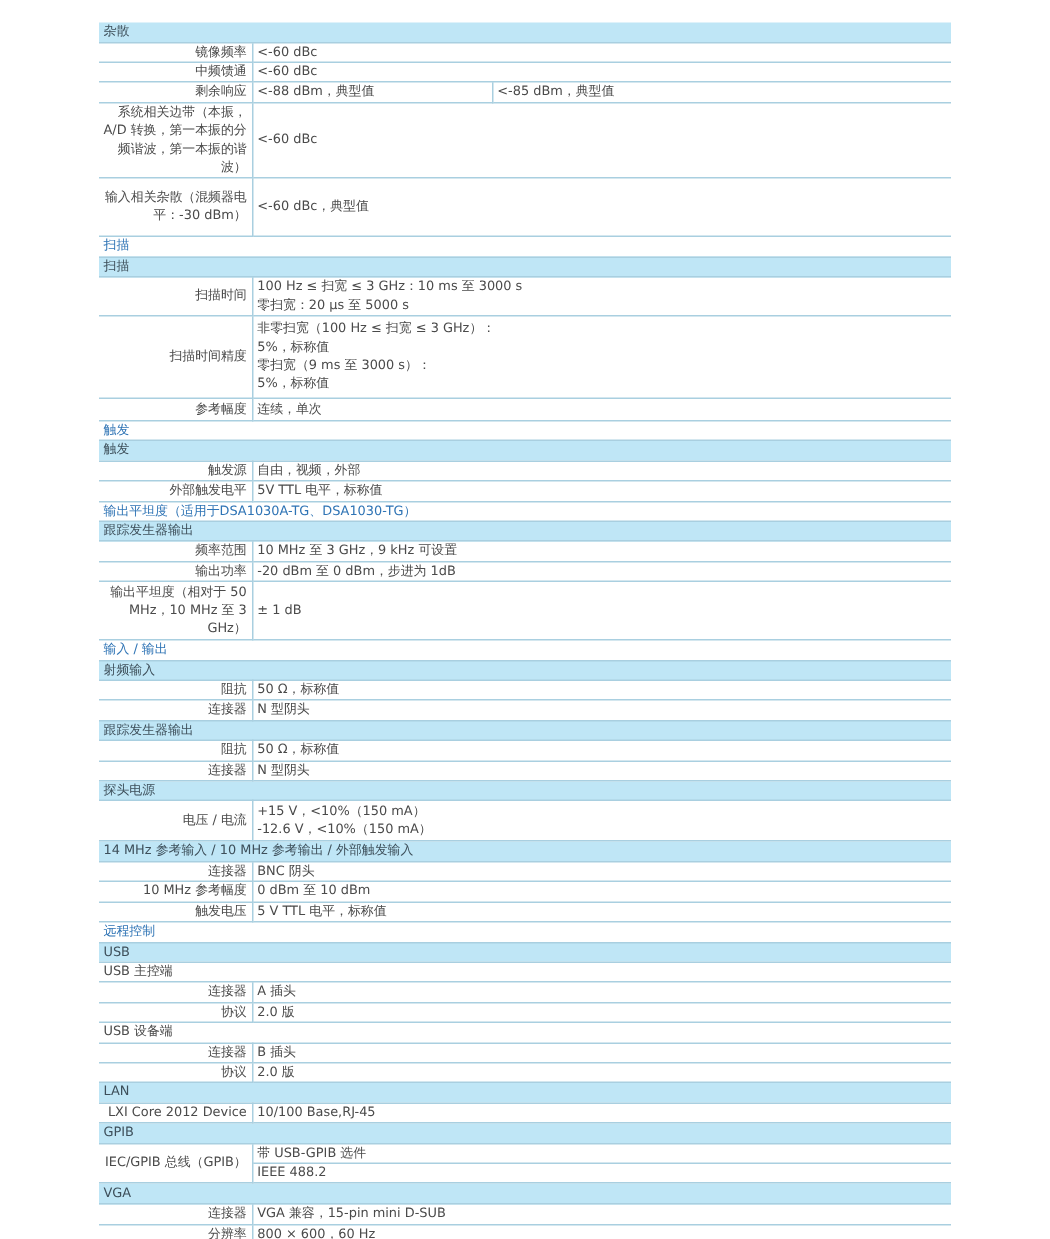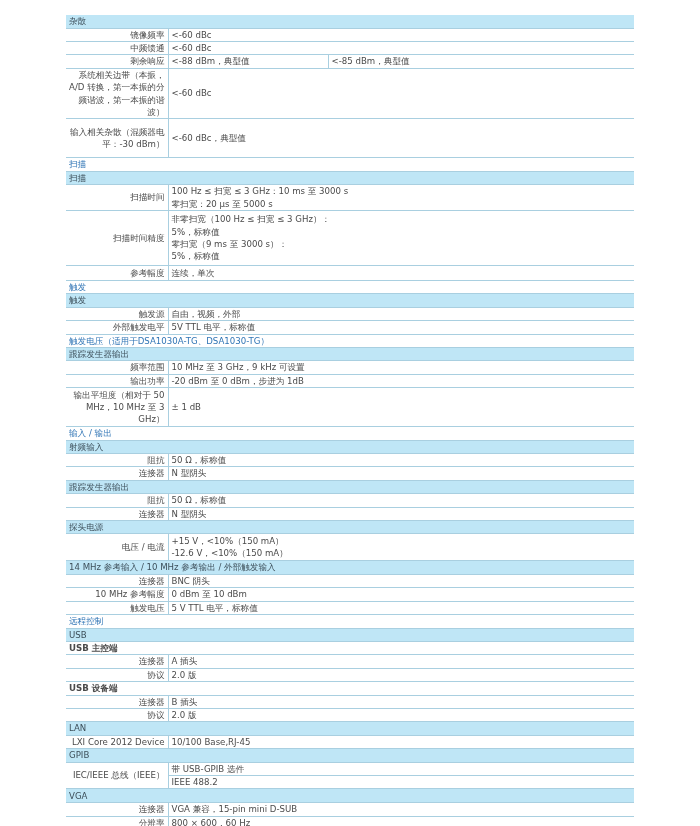--- a/index.html
+++ b/index.html
@@ -9,21 +9,21 @@
                 table-layout: fixed; font-size: 8.6px; color: #4a4a4a; }
   .spec-table td { padding: 0 3px; vertical-align: middle; line-height: 12.4px;
                    border-bottom: 1px solid #a9cfe0; }
   .spec-table col.c1 { width: 102px; }
   .spec-table col.c2 { width: 160px; }
   .spec-table col.c3 { width: 306px; }
   .spec-table td.label { border-right: 1px solid #a9cfe0; text-align: right; }
   .spec-table td.mid { border-right: 1px solid #a9cfe0; }
   tr.sub-header td { background: #bfe6f6; color: #3d4f5a; border-bottom: 1px solid #a9cfe0; }
   tr.section td { background: #ffffff; color: #2f74b5; font-weight: normal; }
-  tr.plain-sub td { color: #4a4a4a; font-weight: bold; }
+  tr.plain-sub td { color: #4a4a4a; }
   .multi span { display: block; }
 </style>
 </head>
 <body>
 
 <table class="spec-table">
   <colgroup>
       <col class="c1">
       <col class="c2">
       <col class="c3">
@@ -91,21 +91,21 @@
     <tr style="height:13px">
       <td class="label">触发源</td>
       <td colspan="2">自由，视频，外部</td>
     </tr>
     <tr style="height:13px">
       <td class="label">外部触发电平</td>
       <td colspan="2">5V TTL 电平，标称值</td>
     </tr>
 
     <tr class="section" style="height:12px">
-      <td colspan="3">触发电压（适用于DSA1030A-TG、DSA1030-TG）</td>
+      <td colspan="3">输出平坦度（适用于DSA1030A-TG、DSA1030-TG）</td>
     </tr>
     <tr class="sub-header" style="height:13px">
       <td colspan="3">跟踪发生器输出</td>
     </tr>
     <tr style="height:13px">
       <td class="label">频率范围</td>
       <td colspan="2">10 MHz 至 3 GHz，9 kHz 可设置</td>
     </tr>
     <tr style="height:13px">
       <td class="label">输出功率</td>
@@ -199,21 +199,21 @@
       <td colspan="3">LAN</td>
     </tr>
     <tr style="height:13px">
       <td class="label">LXI Core 2012 Device</td>
       <td colspan="2">10/100 Base,RJ-45</td>
     </tr>
     <tr class="sub-header" style="height:13px">
       <td colspan="3">GPIB</td>
     </tr>
     <tr style="height:13px">
-      <td class="label" rowspan="2">IEC/IEEE 总线（IEEE）</td>
+      <td class="label" rowspan="2">IEC/GPIB 总线（GPIB）</td>
       <td colspan="2">带 USB-GPIB 选件</td>
     </tr>
     <tr style="height:13px">
       <td colspan="2">IEEE 488.2</td>
     </tr>
     <tr class="sub-header" style="height:14px">
       <td colspan="3">VGA</td>
     </tr>
     <tr style="height:13px">
       <td class="label">连接器</td>

